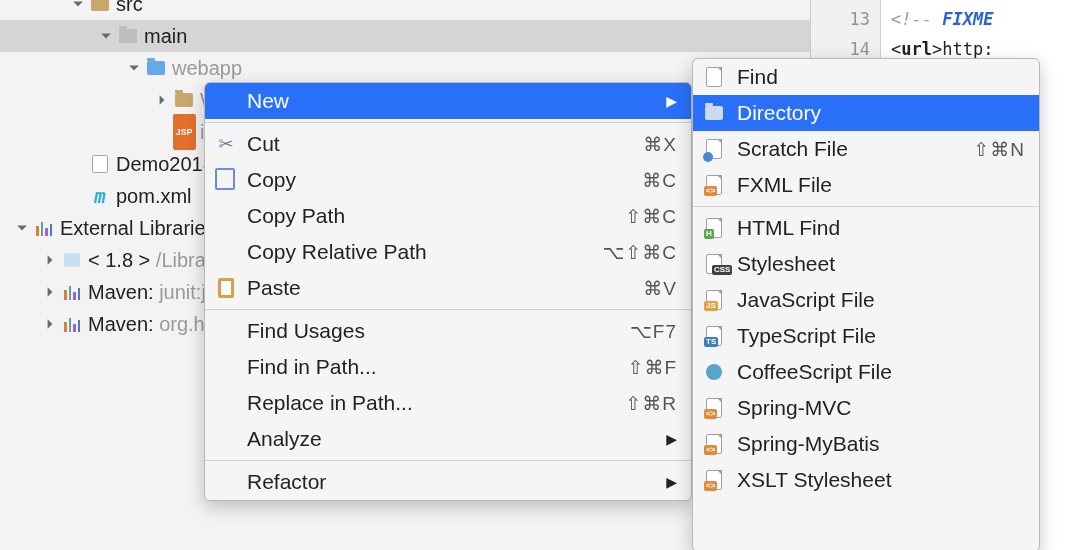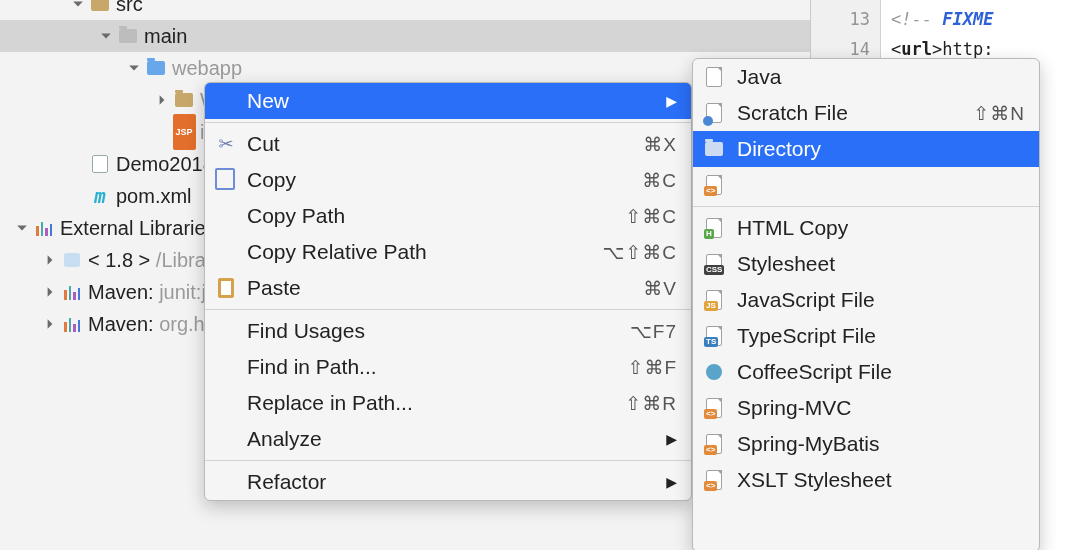--- a/index.html
+++ b/index.html
@@ -132,21 +132,21 @@
   }
   .mi2.hi { background:#2a6ff7; color:#fff; }
   .mi2 .micon { width:22px; height:22px; display:flex; align-items:center; justify-content:center; }
   .mi2 .lab { flex:1; }
   .mi2 .shc { color:#555; font-size:19px; letter-spacing:1px; }
   
   .fico { width:16px; height:20px; background:#fff; border:1px solid #a0a0a0; border-radius:2px; position:relative; }
   .fico::after{content:"";position:absolute;right:-1px;top:-1px;width:0;height:0;border-left:5px solid transparent;border-top:5px solid #a0a0a0;}
   .fico .badge{position:absolute;left:-3px;bottom:-2px;font-size:8px;font-weight:bold;color:#fff;padding:0 2px;border-radius:2px;line-height:10px;}
   .b-html{background:#5aa64b;}
-  .b-css{background:#404040;}
+  .b-css{background:#404040;margin-left:8px;}
   .b-js{background:#e1a23a;}
   .b-ts{background:#3a7fbe;}
   .b-cf{background:#3d7ec4;}
   .b-xml{background:#e18a3a;}
   .b-fxml{background:#e18a3a;}
   .folder-mini{width:18px;height:14px;background:#9aa4b3;border-radius:2px;position:relative;}
   .folder-mini::before{content:"";position:absolute;top:-3px;left:0;width:8px;height:3px;background:#9aa4b3;border-radius:1px;}
   .mi2.hi .folder-mini, .mi2.hi .folder-mini::before { background:#cddbf2; }
   .coffee{width:16px;height:16px;border-radius:50%;background:#5aa3c9;}
   .clock-badge{position:absolute;left:-4px;bottom:-4px;width:10px;height:10px;border-radius:50%;background:#4a88d6;}
@@ -361,52 +361,53 @@
       <span class="lab">Refactor</span>
       <span class="sub">▶</span>
     </div>
   </div>
 
 <div class="menu m2" id="menu2">
     <div class="mi2">
       <span class="micon">
         <span class="fico"></span>
       </span>
-      <span class="lab">Java</span>
+      <span class="lab">Find</span>
+    </div>
+    <div class="mi2 hi">
+      <span class="micon">
+        <span class="folder-mini"></span>
+      </span>
+      <span class="lab">Directory</span>
     </div>
     <div class="mi2">
       <span class="micon">
         <span class="fico">
           <span class="clock-badge"></span>
         </span>
       </span>
       <span class="lab">Scratch File</span>
       <span class="shc">⇧⌘N</span>
     </div>
-    <div class="mi2 hi">
-      <span class="micon">
-        <span class="folder-mini"></span>
-      </span>
-      <span class="lab">Directory</span>
-    </div>
     <div class="mi2">
       <span class="micon">
         <span class="fico">
           <span class="badge b-fxml">&lt;&gt;</span>
         </span>
       </span>
+      <span class="lab">FXML File</span>
     </div>
     <div class="msep"></div>
     <div class="mi2">
       <span class="micon">
         <span class="fico">
           <span class="badge b-html">H</span>
         </span>
       </span>
-      <span class="lab">HTML Copy</span>
+      <span class="lab">HTML Find</span>
     </div>
     <div class="mi2">
       <span class="micon">
         <span class="fico">
           <span class="badge b-css">CSS</span>
         </span>
       </span>
       <span class="lab">Stylesheet</span>
     </div>
     <div class="mi2">

